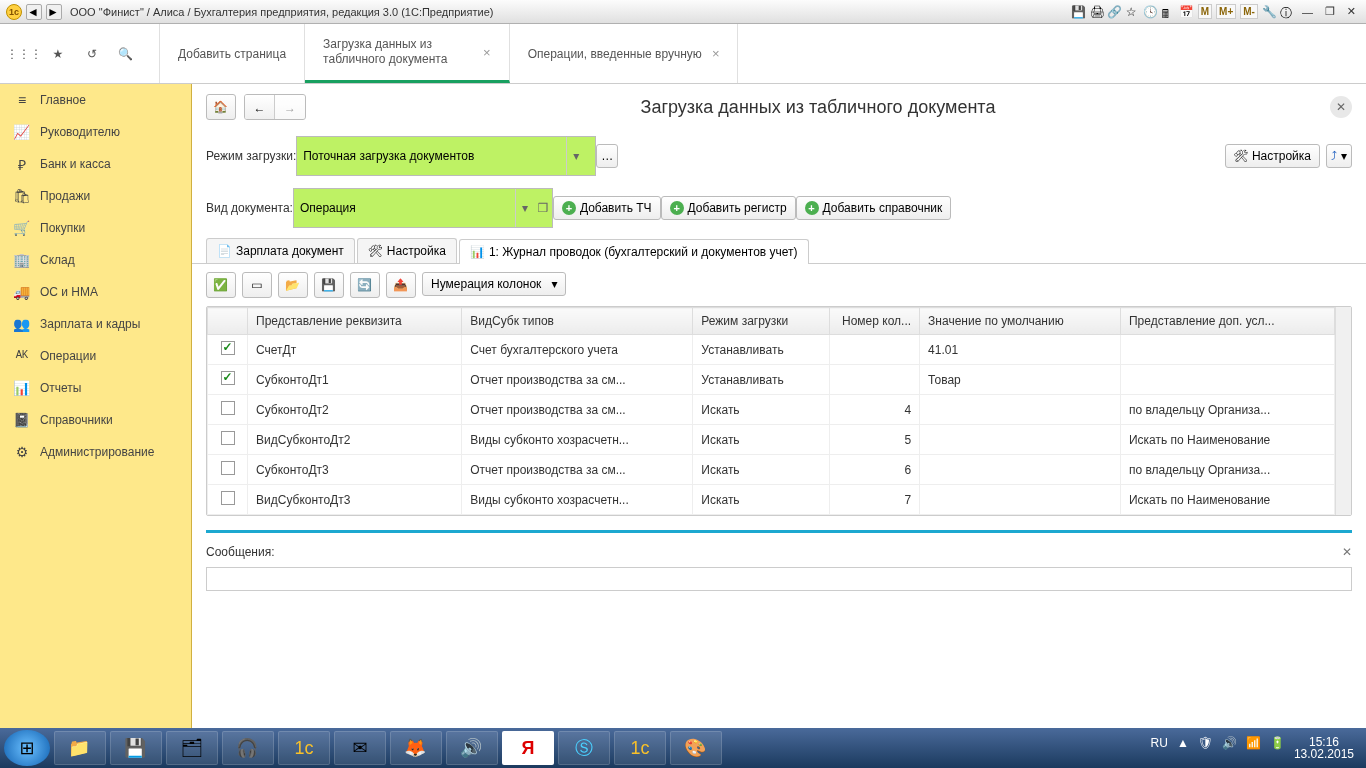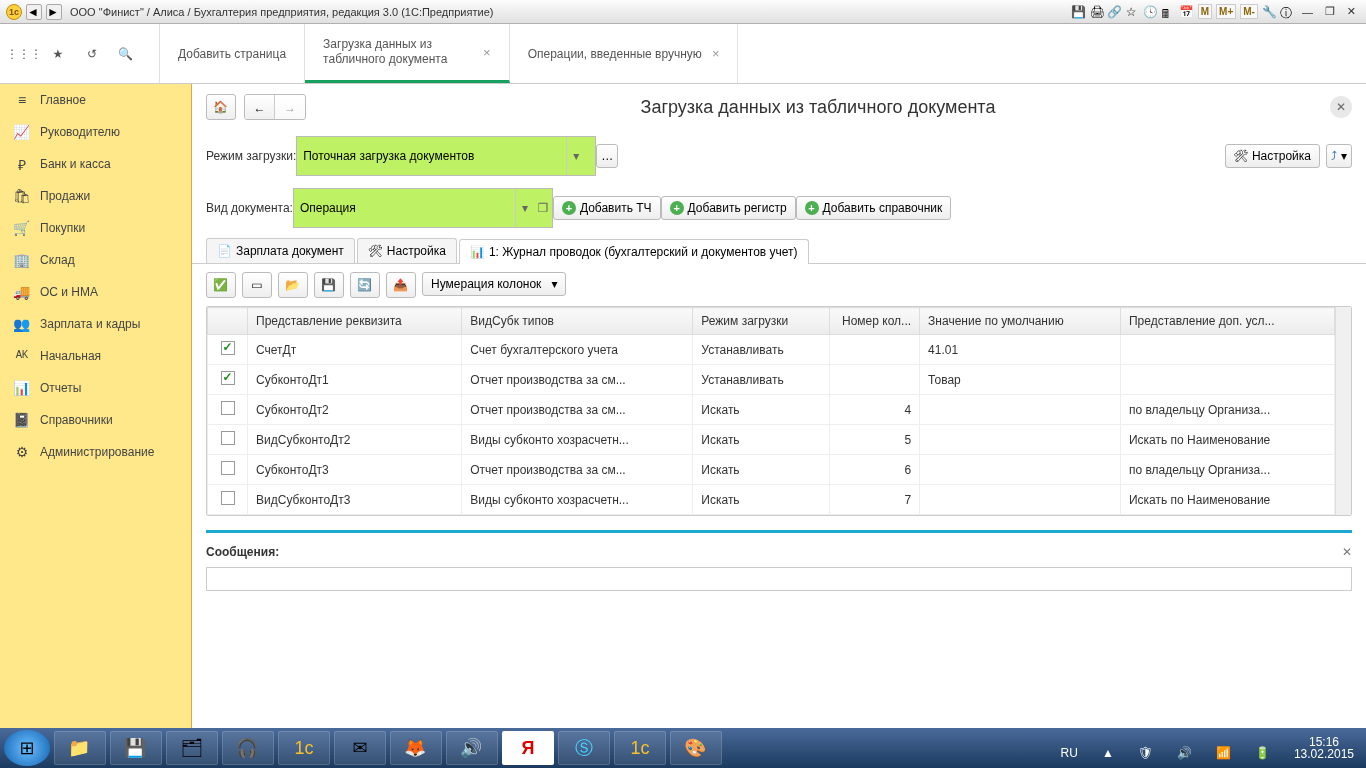--- a/index.html
+++ b/index.html
@@ -49,27 +49,27 @@
 th{background:linear-gradient(#fafafa,#ececec);border:1px solid #ddd;padding:6px 8px;text-align:left;font-weight:normal;color:#333;font-size:12px}
 td{border:1px solid #eee;padding:6px 8px;color:#333;font-size:12px}
 tr.sel td{background:#fff0a0}
 tr.sel td.yl{background:#ffd040}
 .chk{width:14px;height:14px;border:1px solid #999;display:inline-block;background:#fff;position:relative}
 .chk.on::after{content:"✓";color:#1a8a1a;font-size:12px;position:absolute;top:-2px;left:1px;font-weight:bold}
 th.chkcol,td.chkcol{width:40px;text-align:center}
 th.ncol,td.ncol{text-align:right;width:90px}
 .divider{height:3px;background:#1ca8d0;margin:14px 14px 8px}
 .msg-head{display:flex;padding:4px 14px;align-items:center}
-.msg-head .lbl{font-weight:bold}
+.msg-head .lbl{font-weight:normal}
 .msg-head .x{margin-left:auto;cursor:pointer;color:#777}
 .msg-box{margin:4px 14px 10px;border:1px solid #ccc;height:24px;background:#fff}
 .taskbar{position:fixed;bottom:0;left:0;right:0;height:40px;background:linear-gradient(#4a6a9a,#1b3a5e);display:flex;align-items:center;padding:0 4px;gap:4px}
 .tsk{width:52px;height:34px;background:rgba(255,255,255,0.1);border:1px solid rgba(255,255,255,0.15);border-radius:2px;display:flex;align-items:center;justify-content:center;cursor:pointer;font-size:18px}
 .start{width:46px;height:36px;background:radial-gradient(circle,#6bc0ff,#1060b0);border-radius:50%;display:flex;align-items:center;justify-content:center;cursor:pointer}
-.tray{margin-left:auto;display:flex;align-items:flex-end;gap:24px;color:#fff;font-size:10px;padding-right:8px}
+.tray{margin-left:auto;display:flex;align-items:flex-start;gap:9px;color:#fff;font-size:10px;padding-right:8px}
 .tray .clock{text-align:center;line-height:12px}
 .segs{display:flex;border:1px solid #bbb;border-radius:3px;overflow:hidden;height:26px}
 .segs .btn{border:none;border-right:1px solid #ccc;border-radius:0}
 .segs .btn:last-child{border-right:none}
 .scroll-ph{width:16px;background:#f0f0f0;border-left:1px solid #ddd}
 </style>
 </head>
 <body>
 
 <div class="titlebar">
@@ -148,21 +148,21 @@
       <div class="sb-item">
         <span class="ic">🚚</span>
         <span>ОС и НМА</span>
       </div>
       <div class="sb-item">
         <span class="ic">👥</span>
         <span>Зарплата и кадры</span>
       </div>
       <div class="sb-item">
         <span class="ic">ᴬᴷ</span>
-        <span>Начальная</span>
+        <span>Операции</span>
       </div>
       <div class="sb-item">
         <span class="ic">📊</span>
         <span>Отчеты</span>
       </div>
       <div class="sb-item">
         <span class="ic">📓</span>
         <span>Справочники</span>
       </div>
       <div class="sb-item">

